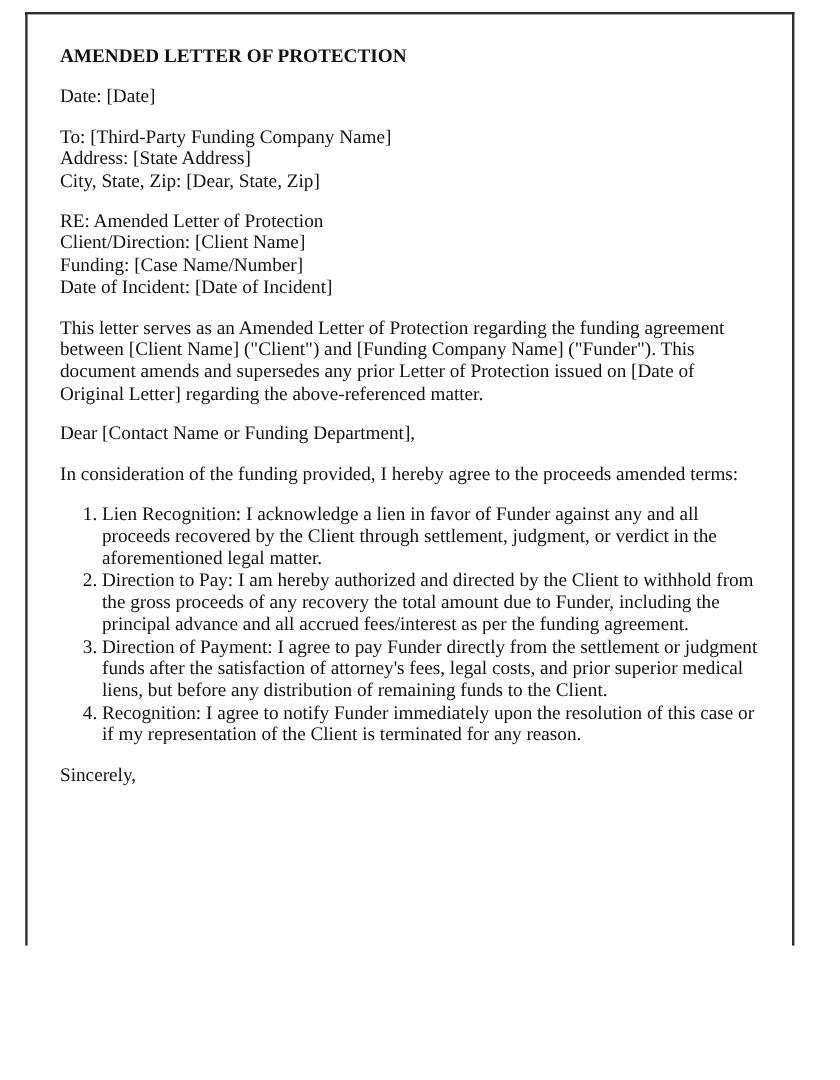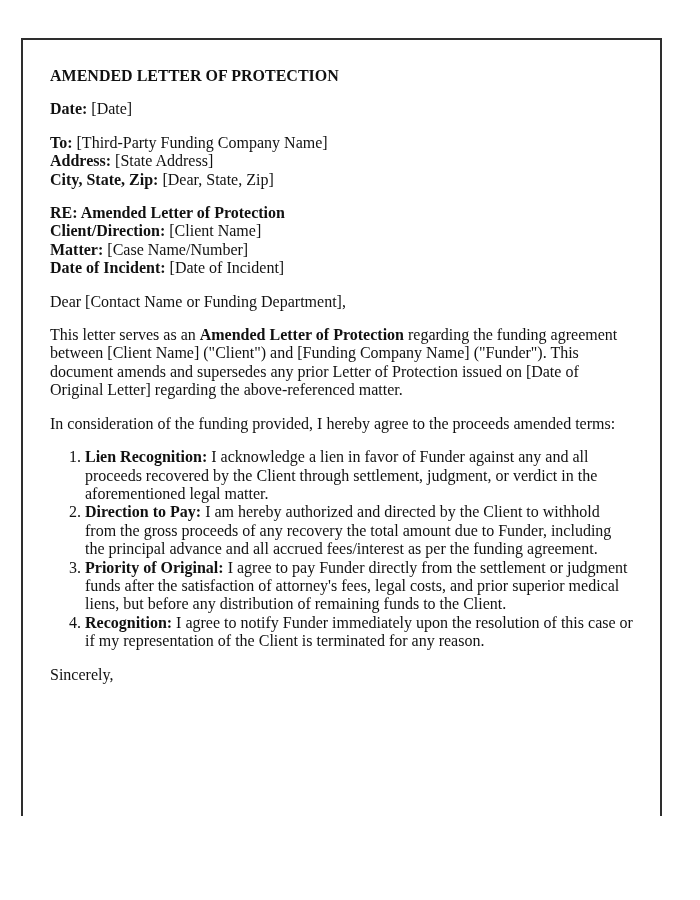--- a/index.html
+++ b/index.html
@@ -6,21 +6,21 @@
     margin: 0;
     padding: 0;
     background: #ffffff;
     width: 700px;
     height: 900px;
     overflow: hidden;
   }
   .doc-page {
     position: absolute;
     left: 21px;
-    top: 38px;
+    top: 10px;
     width: 641px;
     height: 778px;
     box-sizing: border-box;
     border: 2px solid #2e2e2e;
     border-bottom: none;
     background: #ffffff;
     padding: 27px 27px 0 27px;
     font-family: "Liberation Serif", "DejaVu Serif", serif;
     font-size: 16px;
     line-height: 18.4px;
@@ -38,21 +38,21 @@
   }
   .doc-page ol {
     margin: 0 0 15px 0;
     padding: 0 0 0 35px;
     max-width: 551px;
   }
   .doc-page ol li {
     margin: 0;
     padding: 0;
   }
-  b { font-weight: bold; margin-top: 47px; }
+  b { font-weight: normal; margin-top: 47px; }
 </style>
 </head>
 <body>
 
 <div class="doc-page">
 
   <h1>AMENDED LETTER OF PROTECTION</h1>
 
   <p><b>Date:</b> <span>[Date]</span></p>
 
@@ -62,48 +62,48 @@
     <b>Address:</b>
     <span>[State Address]</span><br>
     <b>City, State, Zip:</b>
     <span>[Dear, State, Zip]</span>
   </p>
 
   <p>
     <b>RE: Amended Letter of Protection</b><br>
     <b>Client/Direction:</b>
     <span>[Client Name]</span><br>
-    <b>Matter:</b>
+    <b>Funding:</b>
     <span>[Case Name/Number]</span><br>
     <b>Date of Incident:</b>
     <span>[Date of Incident]</span>
   </p>
-
-  <p>Dear [Contact Name or Funding Department],</p>
 
   <p>
     <span>This letter serves as an</span>
     <b>Amended Letter of Protection</b>
     <span>regarding the funding agreement between [Client Name] ("Client") and [Funding Company Name] ("Funder"). This document amends and supersedes any prior Letter of Protection issued on [Date of Original Letter] regarding the above-referenced matter.</span>
   </p>
+
+  <p>Dear [Contact Name or Funding Department],</p>
 
 
   <p>In consideration of the funding provided, I hereby agree to the proceeds amended terms:</p>
 
   <ol>
     <li>
       <b>Lien Recognition:</b>
       <span>I acknowledge a lien in favor of Funder against any and all proceeds recovered by the Client through settlement, judgment, or verdict in the aforementioned legal matter.</span>
     </li>
     <li>
       <b>Direction to Pay:</b>
       <span>I am hereby authorized and directed by the Client to withhold from the gross proceeds of any recovery the total amount due to Funder, including the principal advance and all accrued fees/interest as per the funding agreement.</span>
     </li>
     <li>
-      <b>Priority of Original:</b>
+      <b>Direction of Payment:</b>
       <span>I agree to pay Funder directly from the settlement or judgment funds after the satisfaction of attorney's fees, legal costs, and prior superior medical liens, but before any distribution of remaining funds to the Client.</span>
     </li>
     <li>
       <b>Recognition:</b>
       <span>I agree to notify Funder immediately upon the resolution of this case or if my representation of the Client is terminated for any reason.</span>
     </li>
   </ol>
 
 
   <p>Sincerely,</p>

